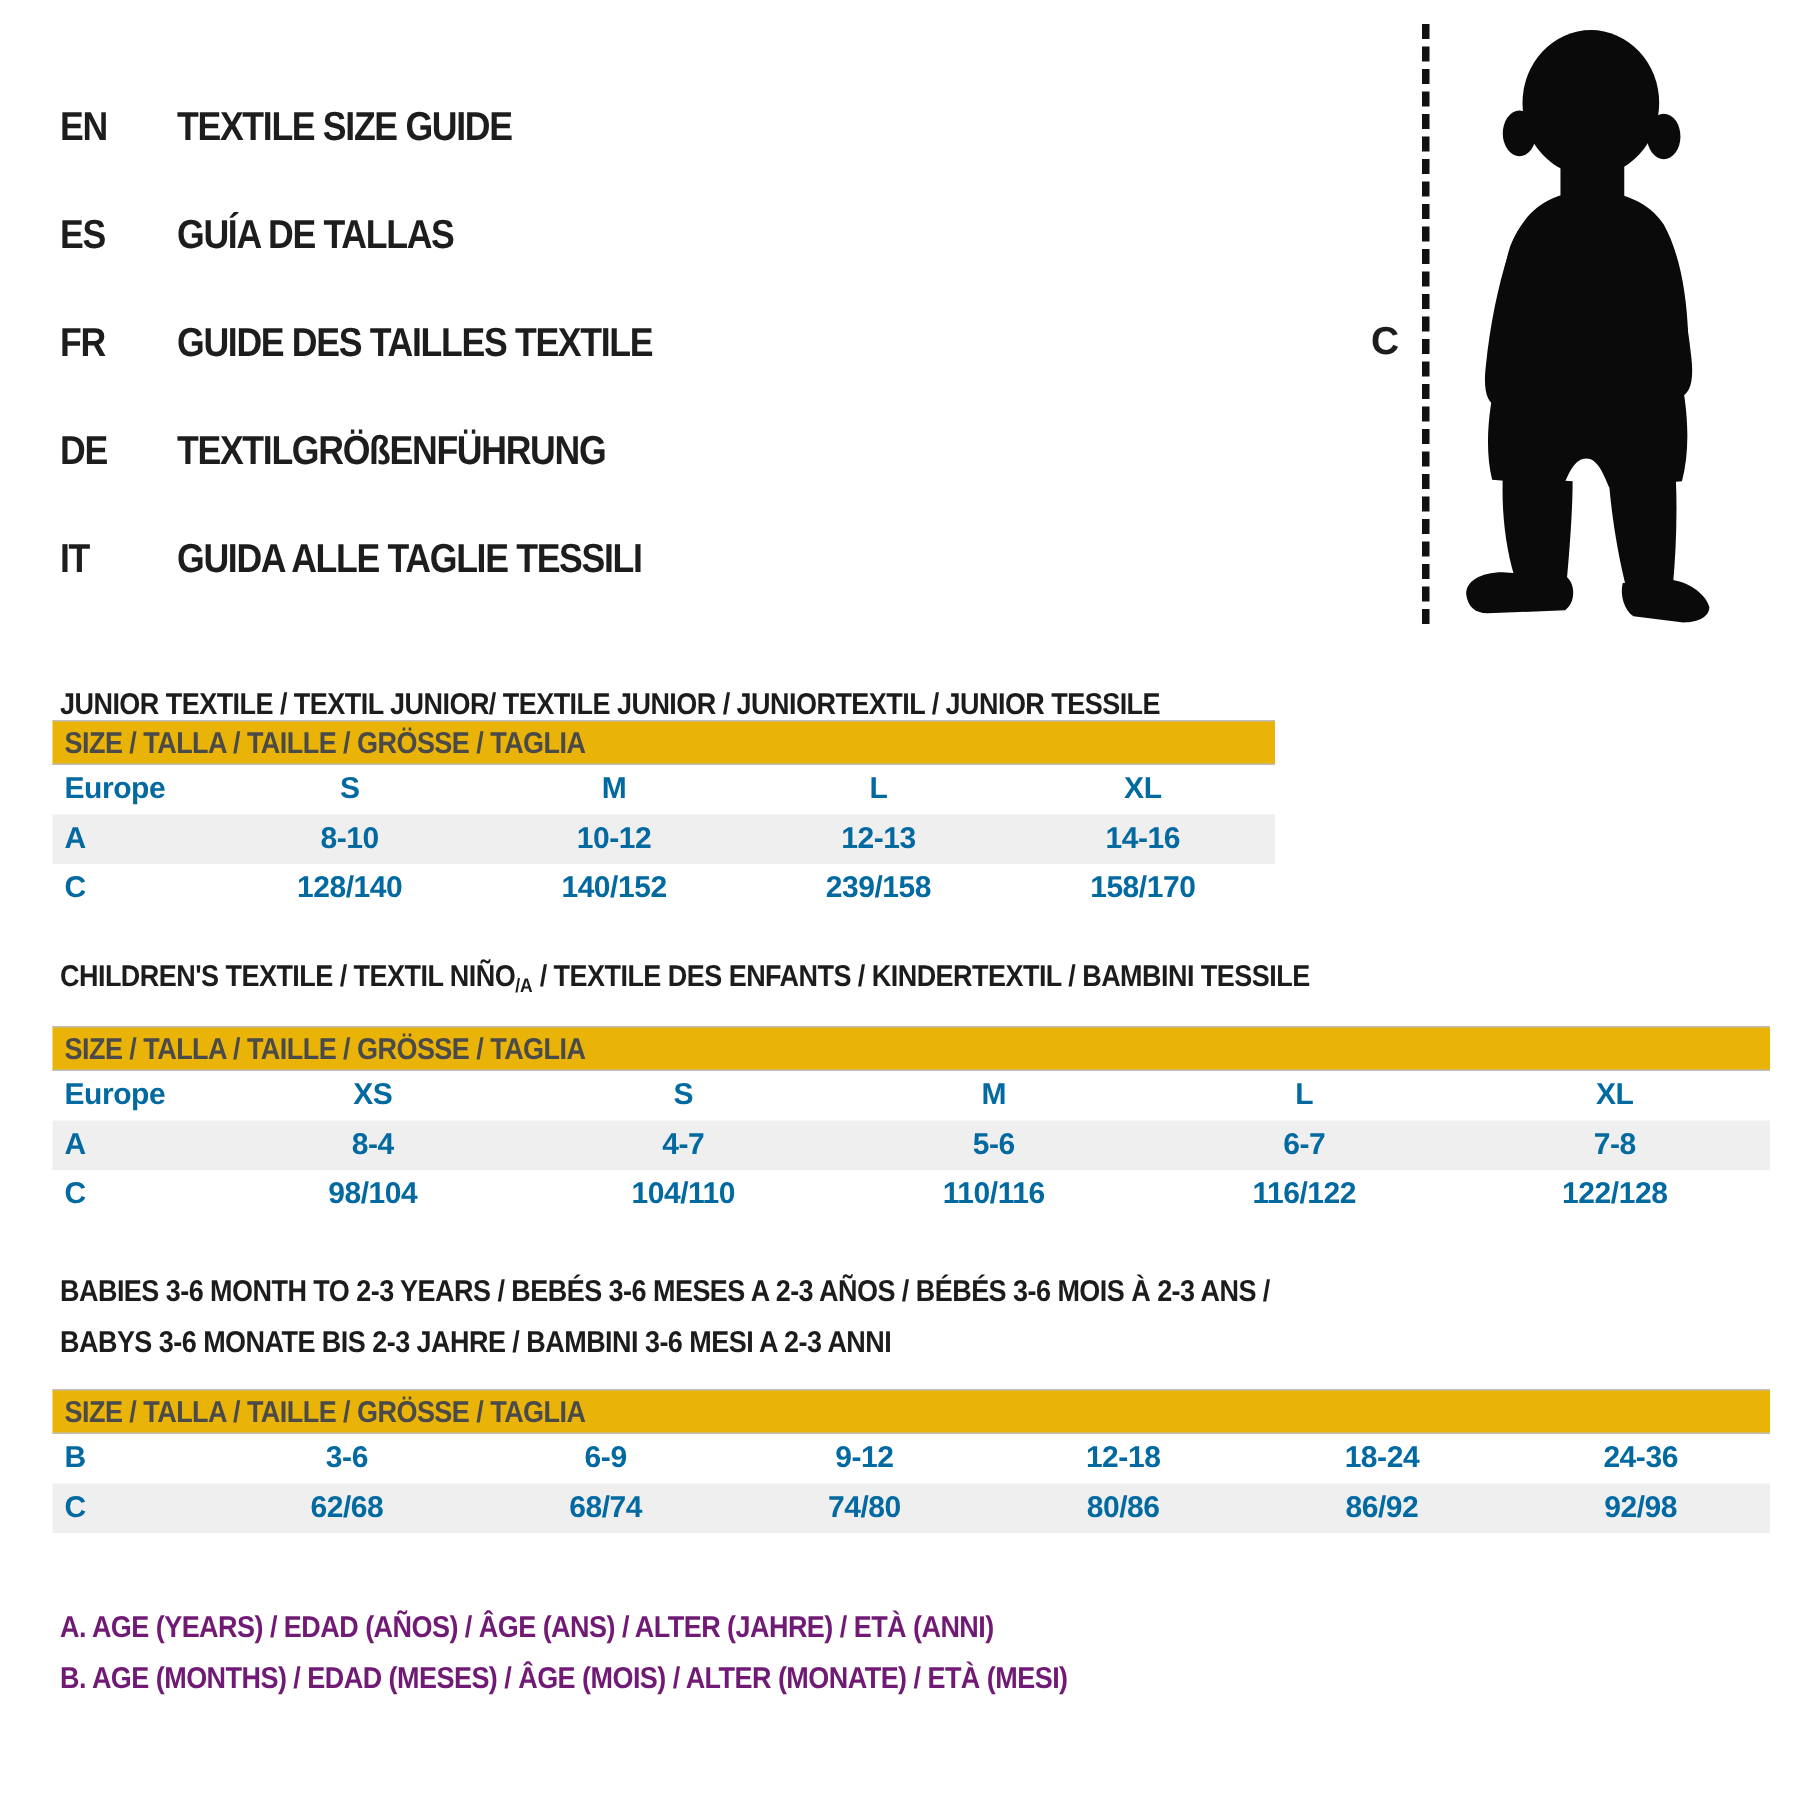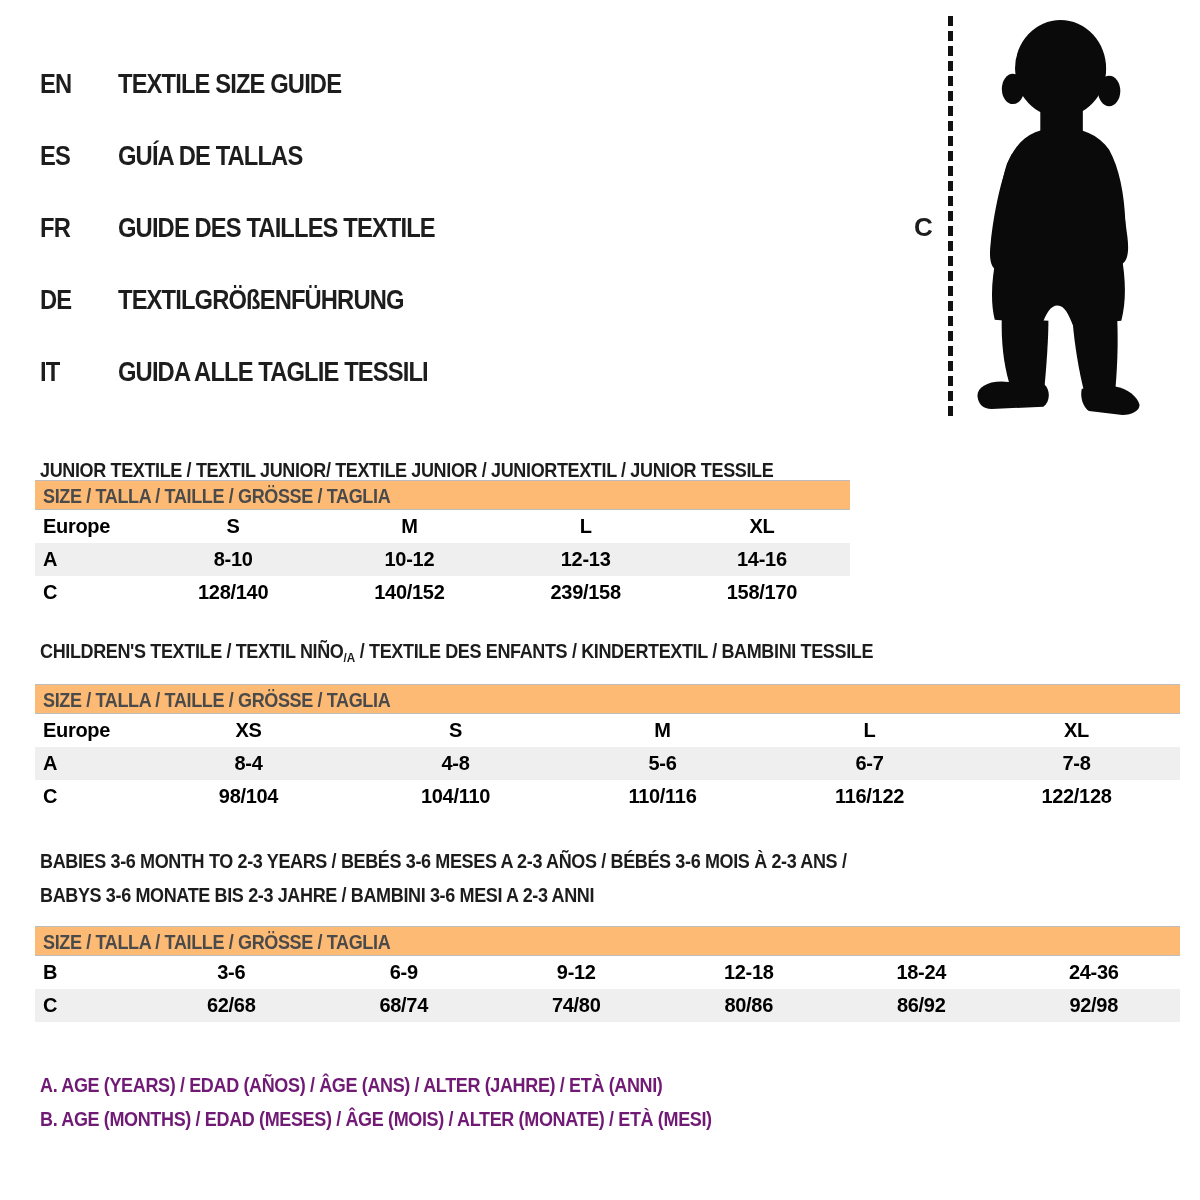--- a/index.html
+++ b/index.html
@@ -49,29 +49,29 @@
   
   .sec-title {
     font-size: 20px; font-weight: 700; color: #1c1c1c;
     white-space: nowrap;
   }
   .sub-a { font-size: 13px; position: relative; top: 4px; letter-spacing: 0; }
 
   
   .tbl { position: absolute; left: 35px; }
   .bar {
-    background: #fdba74;
+    background: #eab308;
     border-top: 1px solid #bdbdbd;
     border-bottom: 1px solid #bdbdbd;
     height: 30px; line-height: 30px;
     padding-left: 8px; box-sizing: border-box;
     font-size: 20px; font-weight: 700; color: #4a4a4a;
   }
   .trow { display: grid; height: 33px; align-items: center;
-    font-size: 20px; font-weight: 700; color: #000000; }
+    font-size: 20px; font-weight: 700; color: #0369a1; }
   .w-junior { width: 815px; }
   .w-wide   { width: 1145px; }
   .cols-4 { grid-template-columns: 110px repeat(4, 1fr); }
   .cols-5 { grid-template-columns: 110px repeat(5, 1fr); }
   .cols-6 { grid-template-columns: 110px repeat(6, 1fr); }
   .lblcell { padding-left: 8px; text-align: left; letter-spacing: -0.3px; }
   .ctr { text-align: center; letter-spacing: -0.3px; }
   .shaded { background: #efefef; }
 
   
@@ -163,21 +163,21 @@
     <span class="lblcell">Europe</span>
     <span class="ctr">XS</span>
     <span class="ctr">S</span>
     <span class="ctr">M</span>
     <span class="ctr">L</span>
     <span class="ctr">XL</span>
   </div>
   <div class="trow cols-5 shaded">
     <span class="lblcell">A</span>
     <span class="ctr">8-4</span>
-    <span class="ctr">4-8</span>
+    <span class="ctr">4-7</span>
     <span class="ctr">5-6</span>
     <span class="ctr">6-7</span>
     <span class="ctr">7-8</span>
   </div>
   <div class="trow cols-5">
     <span class="lblcell">C</span>
     <span class="ctr">98/104</span>
     <span class="ctr">104/110</span>
     <span class="ctr">110/116</span>
     <span class="ctr">116/122</span>

